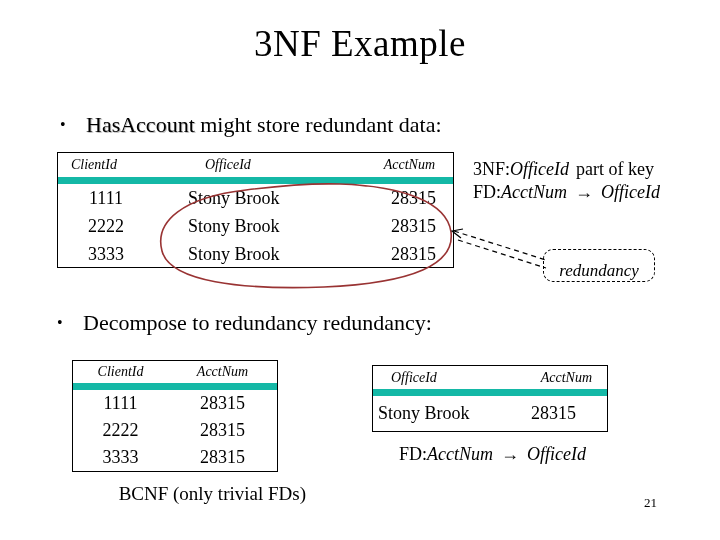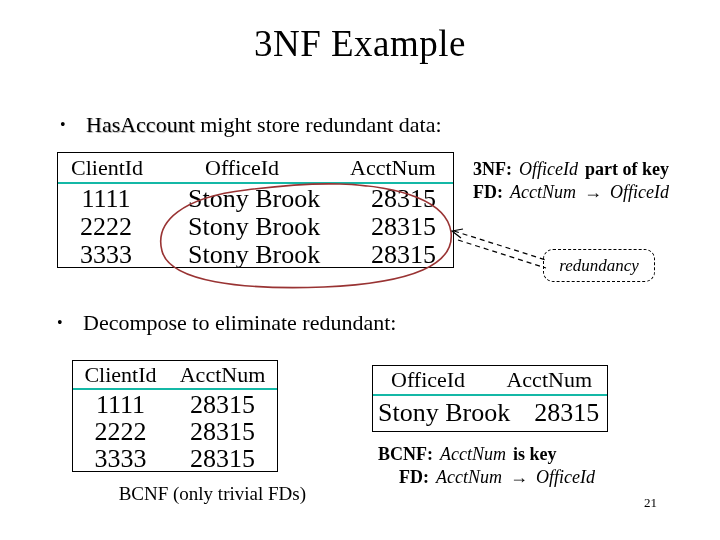--- a/index.html
+++ b/index.html
@@ -35,28 +35,29 @@
   
   .tbl {
     position: absolute;
     border: 1px solid #000;
     background: #fff;
     box-sizing: border-box;
   }
   .thead {
     display: grid;
     align-items: center;
-    border-bottom: 2px solid #14b8a6;
-    font-size: 22px;
+    border-bottom: 7px solid #14b8a6;
+    font-style: italic;
+    font-size: 14px;
     box-sizing: border-box;
   }
   .trow {
     display: grid;
     align-items: center;
-    font-size: 26px;
+    font-size: 18px;
     box-sizing: border-box;
   }
   .cell { white-space: nowrap; overflow: visible; }
 
   
   .t1 .thead, .t1 .trow { grid-template-columns: 120px 172px 1fr; }
   .t1 .h1 { padding-left: 13px; }
   .t1 .h2 { padding-left: 27px; }
   .t1 .h3 { text-align: right; padding-right: 18px; }
   .t1 .v1 { text-align: center; padding-right: 24px; }
@@ -70,33 +71,33 @@
 
   
   .t3 .thead, .t3 .trow { grid-template-columns: 1fr 120px; }
   .t3 .h1 { padding-left: 18px; }
   .t3 .h2 { text-align: right; padding-right: 15px; }
   .t3 .v1 { padding-left: 5px; }
   .t3 .v2 { text-align: right; padding-right: 31px; }
 
   
   .note { font-size: 18px; line-height: 23px; white-space: nowrap; }
-  .note .kw { font-weight: bold; margin-right: 7px; }
+  .note .kw { font-weight: normal; }
   .note .term { font-style: italic; }
-  .note .tail { font-weight: bold; margin-left: 7px; margin-top: 20px; }
+  .note .tail { font-weight: normal; margin-left: 7px; margin-top: 20px; }
   .note .arrow { margin: 0 8px; }
   .note .line2-indent { margin-left: 21px; }
 
   
   .callout-box {
     position: absolute;
     border: 1px dashed #000;
     border-radius: 10px;
     display: flex;
-    align-items: center;
+    align-items: flex-end;
     justify-content: center;
     font-style: italic;
     font-size: 17px;
     background: #fff;
     box-sizing: border-box;
   }
 
   .caption { font-size: 19px; text-align: right; white-space: nowrap; }
   .page-num { font-size: 13px; }
 
@@ -145,21 +146,21 @@
   <div>
     <span class="kw">FD:</span><span class="term">AcctNum</span><span class="arrow">→</span><span class="term">OfficeId</span>
   </div>
 </div>
 
 <div class="callout-box" style="left:543px; top:249px; width:112px; height:33px;">
   <span>redundancy</span>
 </div>
 
 <div class="abs bullet-line" style="left:57px; top:310px;">
-  <span class="bullet-marker">•</span><span>Decompose to eliminate redundant:</span>
+  <span class="bullet-marker">•</span><span>Decompose to redundancy redundancy:</span>
 </div>
 
 <div class="tbl t2" style="left:72px; top:360px; width:206px; height:112px;">
   <div class="thead" style="height:29px;">
     <div class="cell h1">ClientId</div>
     <div class="cell h2">AcctNum</div>
   </div>
   <div class="trow" style="height:27px;">
     <div class="cell v1">1111</div>
     <div class="cell v2">28315</div>
@@ -181,23 +182,20 @@
     <div class="cell h1">OfficeId</div>
     <div class="cell h2">AcctNum</div>
   </div>
   <div class="trow" style="height:34px;">
     <div class="cell v1">Stony Brook</div>
     <div class="cell v2">28315</div>
   </div>
 </div>
 
 <div class="abs note" style="left:378px; top:443px;">
-  <div>
-    <span class="kw">BCNF:</span><span class="term">AcctNum</span><span class="tail">is key</span>
-  </div>
   <div class="line2-indent">
     <span class="kw">FD:</span><span class="term">AcctNum</span><span class="arrow">→</span><span class="term">OfficeId</span>
   </div>
 </div>
 
 <div class="abs page-num" style="left:644px; top:495px;">21</div>
 
 <svg class="overlay" width="720" height="540" viewBox="0 0 720 540">
   <path d="M 340 184
            C 402 186 447 202 451 232

